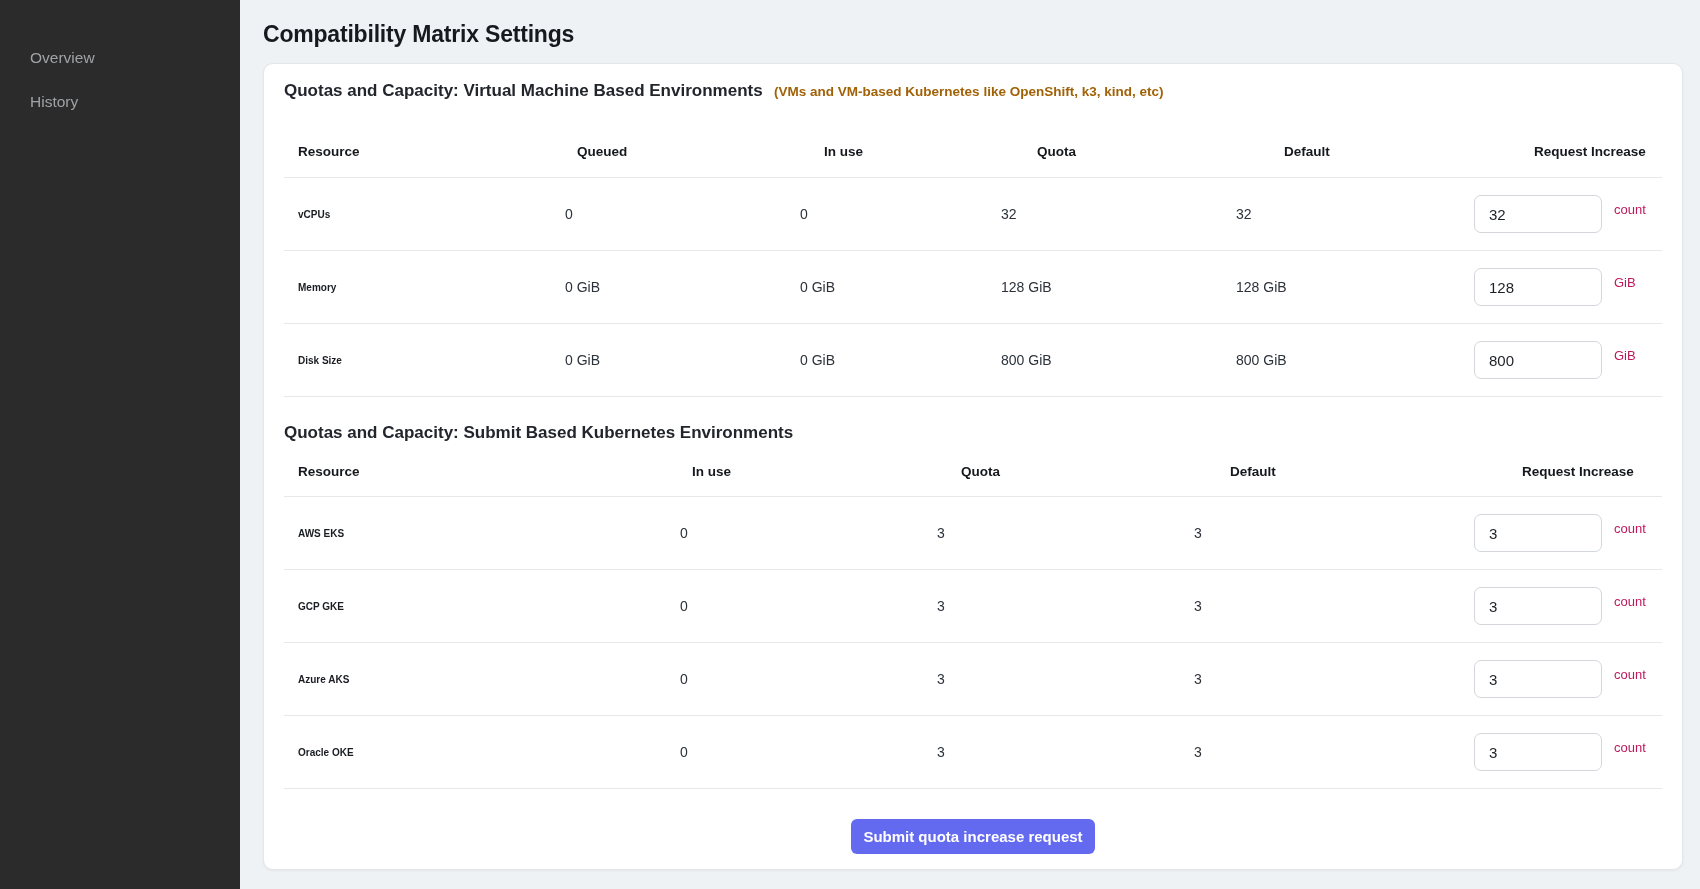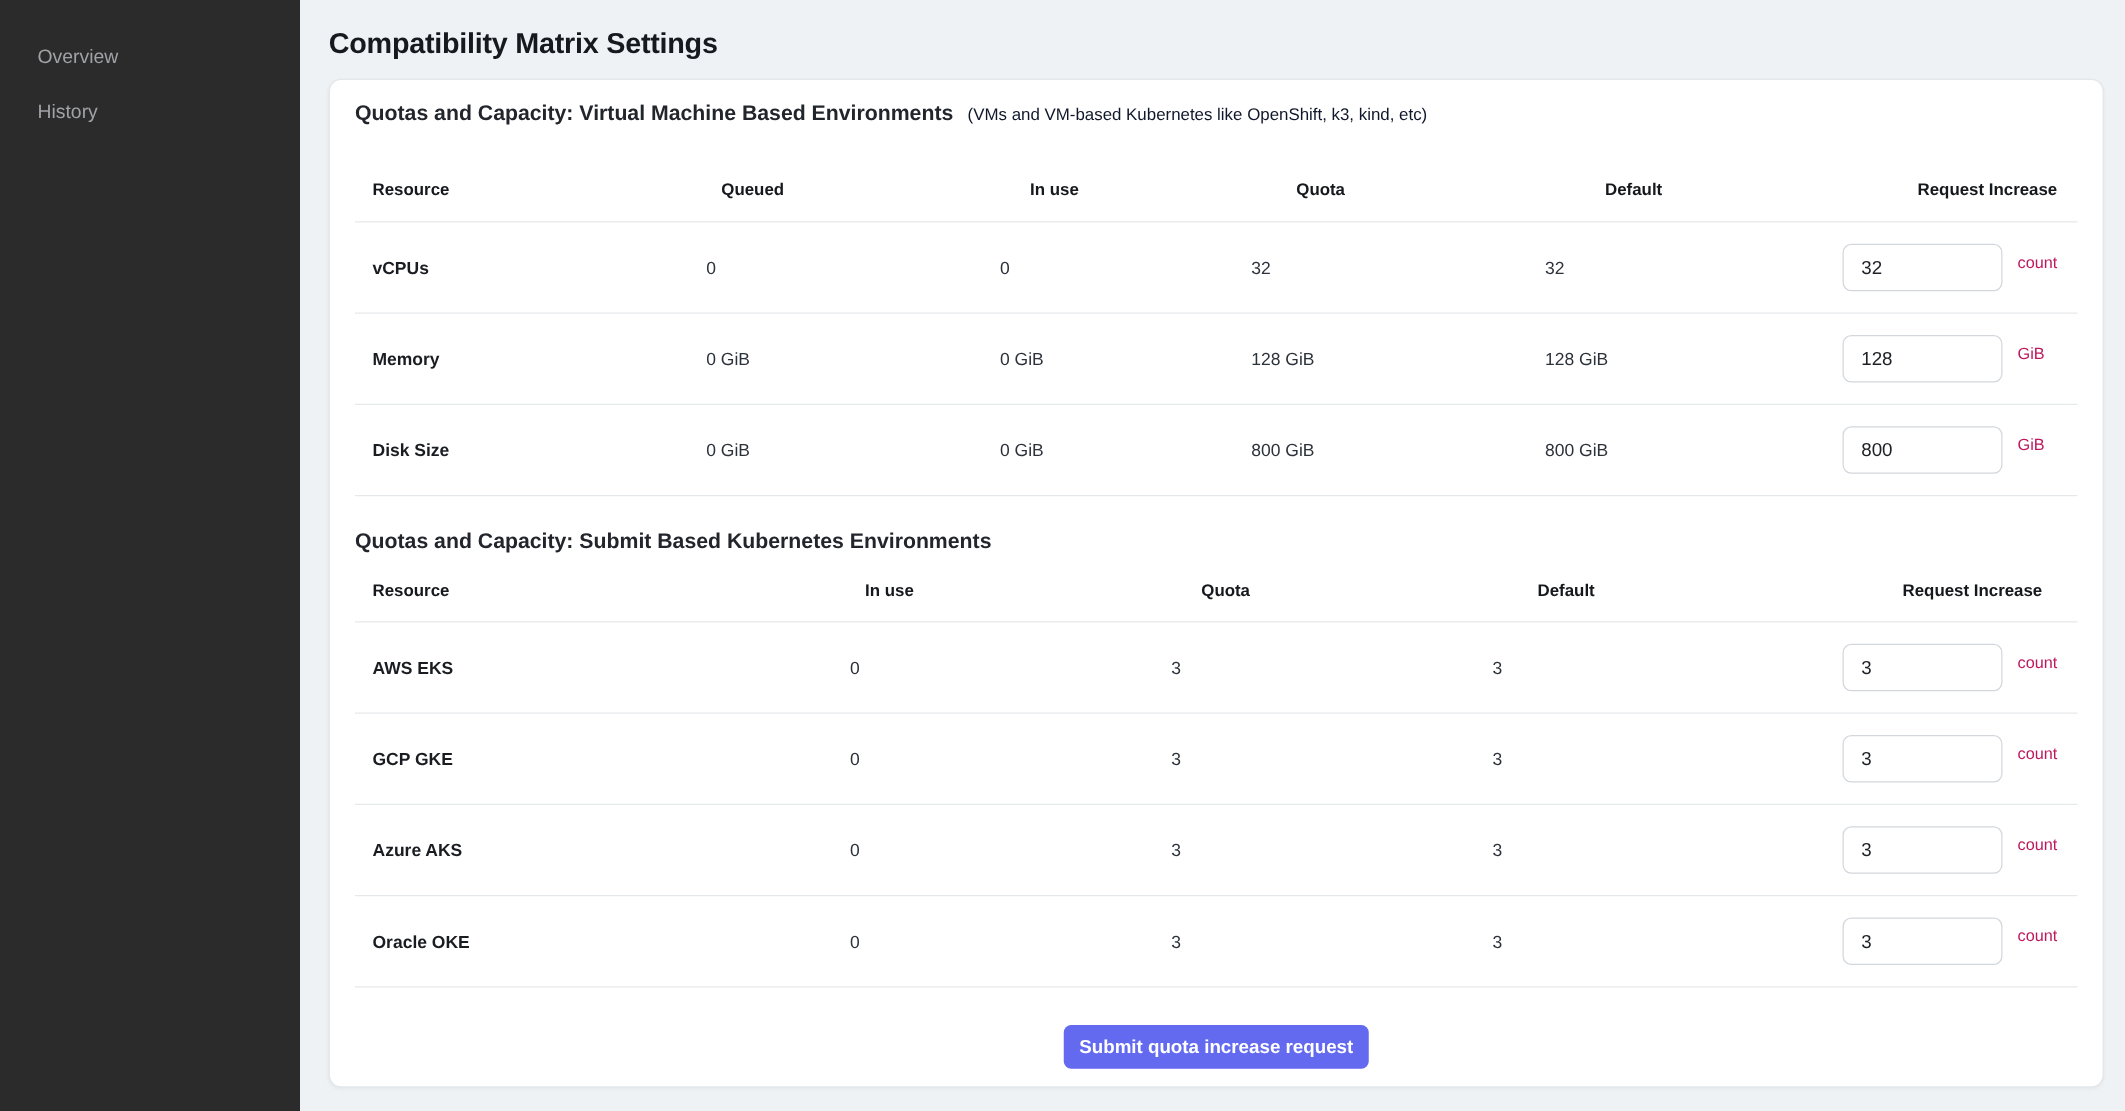--- a/index.html
+++ b/index.html
@@ -9,21 +9,21 @@
     display: flex;
     background: #eef2f4;
     font-family: "Liberation Sans", sans-serif;
     overflow: hidden;
   }
 
   
   .sidebar {
     width: 240px; min-width: 240px; height: 100%;
     background: #2b2b2b;
-    padding-top: 24px;
+    padding-top: 36px;
   }
   .nav-item {
     height: 44px;
     display: flex; align-items: center;
     padding-left: 25px;
     border-left: 5px solid transparent;
     font-size: 15.5px;
     color: #a0a2a5;
     cursor: pointer;
   }
@@ -45,21 +45,21 @@
     border: 1px solid #e3e7ea;
     border-radius: 10px;
     box-shadow: 0 1px 3px rgba(0,0,0,0.05);
     padding: 0 20px;
     height: 807px;
   }
 
   .sec-head { padding-top: 16px; line-height: 22px; }
   .sec-head.second { padding-top: 25px; }
   .sec-title { font-size: 17px; font-weight: 700; color: #22262c; }
-  .sec-sub { font-size: 13.5px; color: #0f172a; margin-left: 7px; font-weight: 400; }
+  .sec-sub { font-size: 13.5px; color: #a16207; margin-left: 7px; font-weight: 700; }
 
   .thead {
     display: grid; align-items: center;
     margin-top: 40px;
     padding: 0 0 17px 14px;
     border-bottom: 1px solid #e6e9eb;
     font-size: 13.5px; font-weight: 700; color: #15181c;
     line-height: 17px;
     gap: 12px;
   }
@@ -68,21 +68,21 @@
   .grid-vm  { grid-template-columns: 267px 235px 201px 235px 238px 1fr; }
   .grid-k8s { grid-template-columns: 382px 257px 257px 280px 1fr; }
 
   .trow {
     display: grid; align-items: center;
     height: 73px;
     border-bottom: 1px solid #e6e9eb;
     padding-left: 14px;
     font-size: 14px; color: #2c323a;
   }
-  .res-name { font-weight: 700; font-size: 14px; color: #191c21; }
+  .res-name { font-weight: 700; font-size: 10px; color: #191c21; }
 
   .req-cell { display: flex; align-items: center; }
   .qty-input {
     width: 128px; height: 38px;
     border: 1px solid #d3d7dc; border-radius: 7px;
     font-size: 15px; color: #1d2126;
     padding: 0 0 0 14px;
     font-family: inherit;
     background: #ffffff;
     outline: none;

